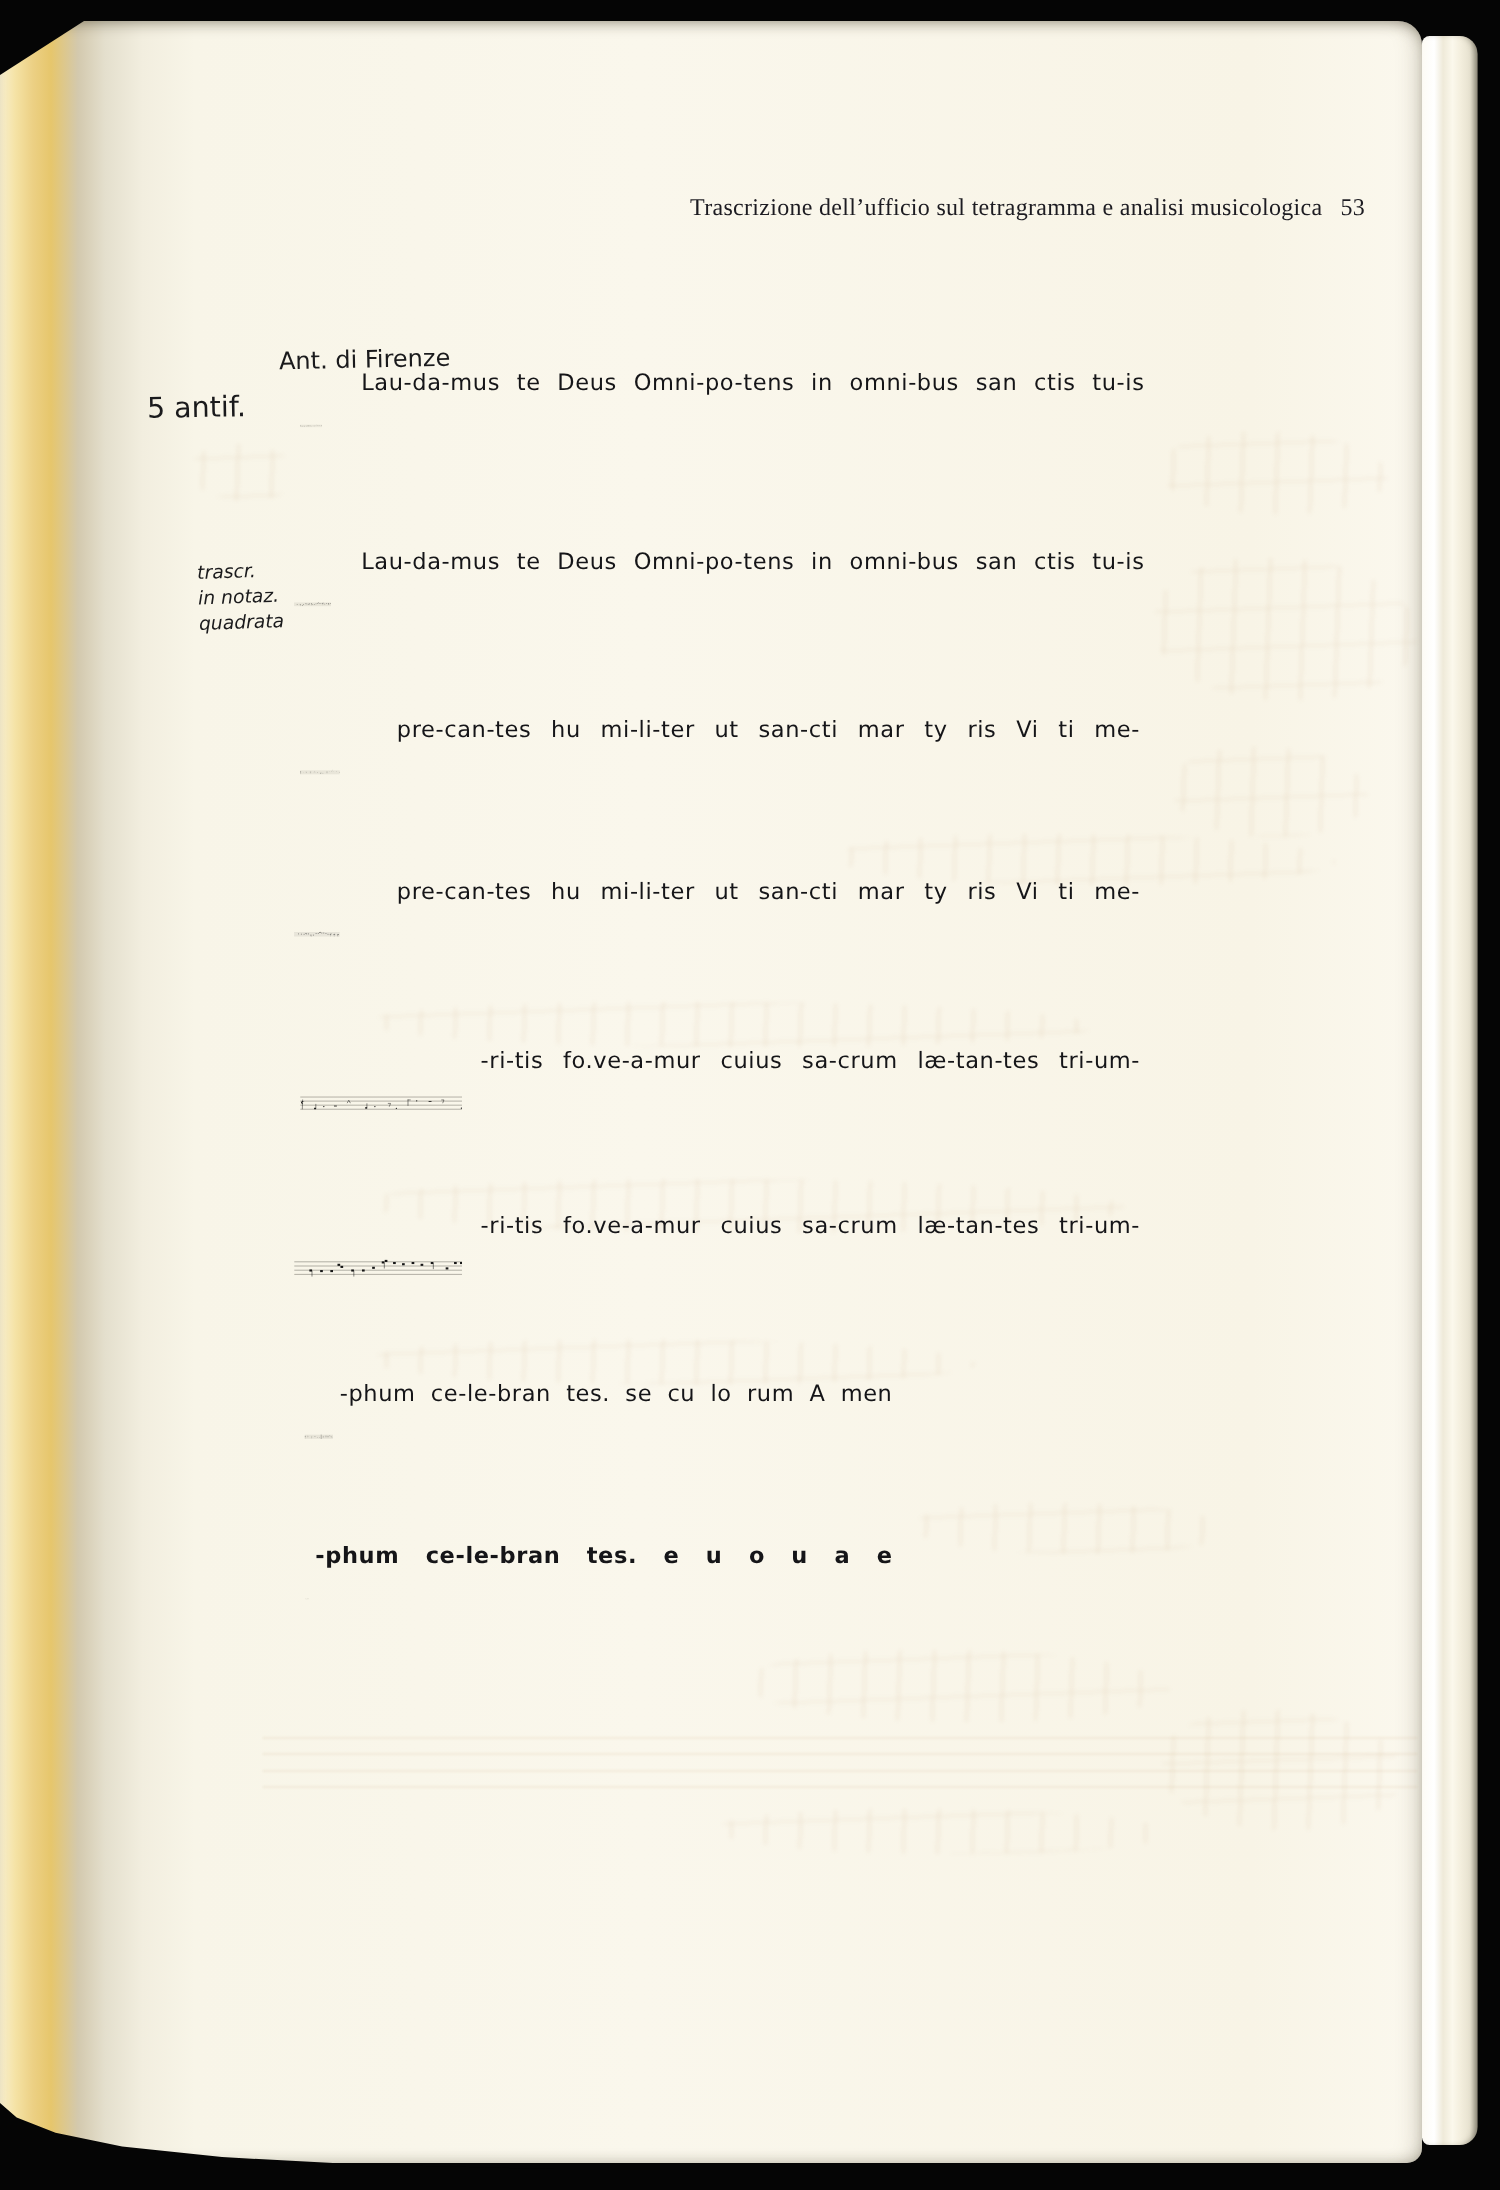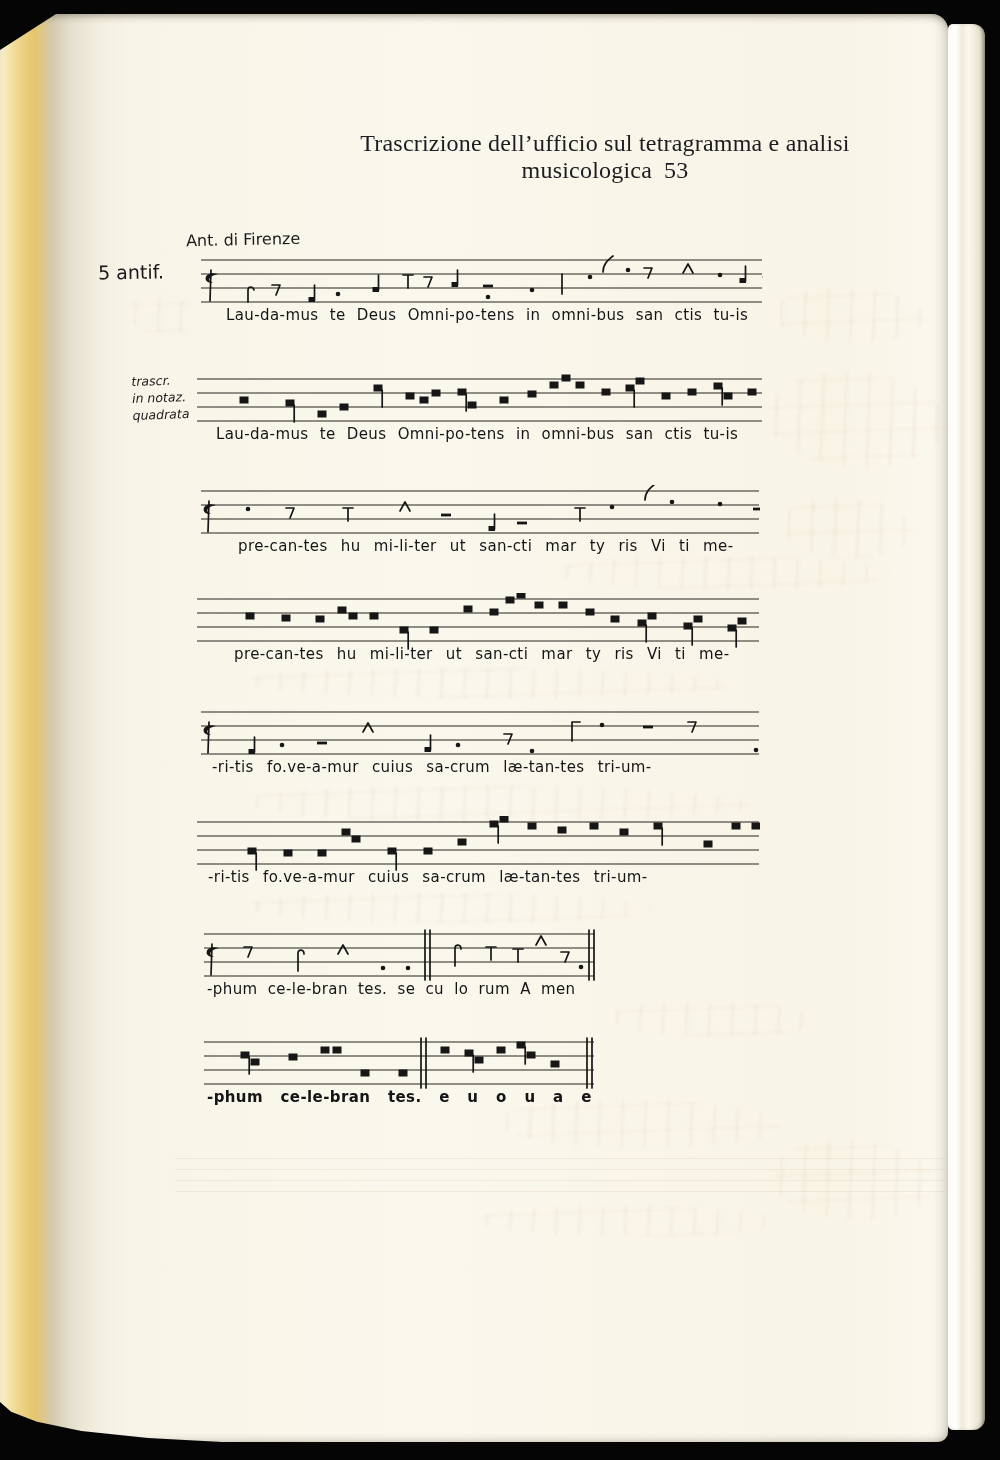--- a/index.html
+++ b/index.html
@@ -20,33 +20,33 @@
     background:linear-gradient(90deg,#fdfbf4 0%,#ffffff 22%,#efead9 38%,
       #fbf8ec 55%,#f3eedd 70%,#e7e2d0 86%,#b5b0a0 100%);
     border-radius:5px 12px 12px 5px;
     box-shadow:inset -3px 0 4px -2px rgba(60,55,40,.5);}
   .corner-tl{position:absolute;left:0;top:14px;width:56px;height:36px;background:#050505;
     clip-path:polygon(0 0,100% 0,0 100%);}
   .corner-bl{position:absolute;left:0;top:1402px;width:370px;height:44px;background:#050505;
     clip-path:polygon(0 0,3% 22%,10% 45%,22% 66%,40% 82%,65% 93%,100% 100%,100% 101%,0 101%);}
 
   
-  .header{position:absolute;left:280px;top:130px;width:650px;text-align:center;
-    font-size:24px;color:#1d1c22;letter-spacing:.2px;}
+  .header{position:absolute;left:260px;top:130px;width:650px;text-align:right;
+    font-size:16px;color:#1d1c22;letter-spacing:.2px;}
   .header .pgnum{margin-left:12px;}
 
   
   .hand{font-family:"DejaVu Sans",sans-serif;color:#1a1a1c;}
   .ann-source{position:absolute;left:186px;top:230px;font-size:16px;transform:rotate(-1.2deg);}
   .ann-antif{position:absolute;left:98px;top:261px;font-size:19px;transform:rotate(-1deg);}
   .ann-trascr{position:absolute;left:132px;top:372px;font-size:12.5px;line-height:17px;
     transform:rotate(-2deg);font-style:italic;}
 
   
-  .staff{position:absolute;display:flex;flex-direction:column;}
+  .staff{position:absolute;display:flex;flex-direction:row;}
   .staff svg{display:block;}
   .lyric{font-family:"DejaVu Sans",sans-serif;font-size:15px;color:#151518;
     letter-spacing:.4px;white-space:nowrap;margin-top:-8px;}
   .stroke{stroke:#161616;fill:none;stroke-linecap:round;stroke-linejoin:round;stroke-width:1.7px;}
   .fill{fill:#161616;stroke:none;}
   .sline{stroke:#26251f;stroke-width:1.15px;}
 
   
   .bleed{position:absolute;opacity:.26;filter:blur(1.4px);border-radius:40% 55% 45% 50%;
     background:

